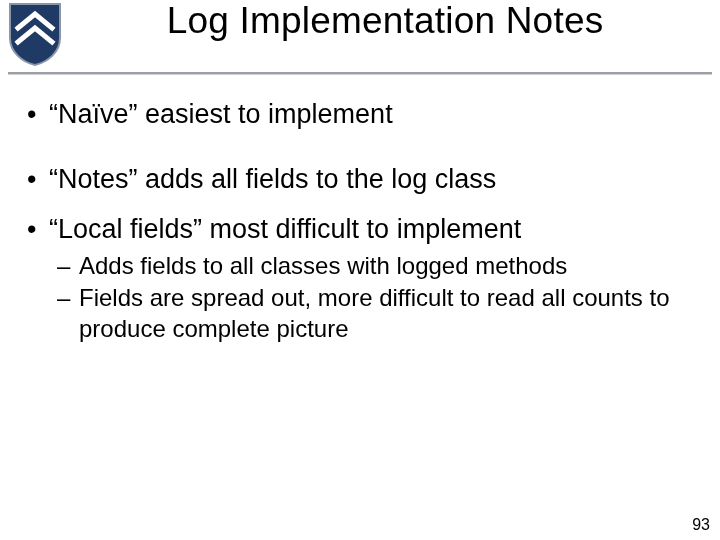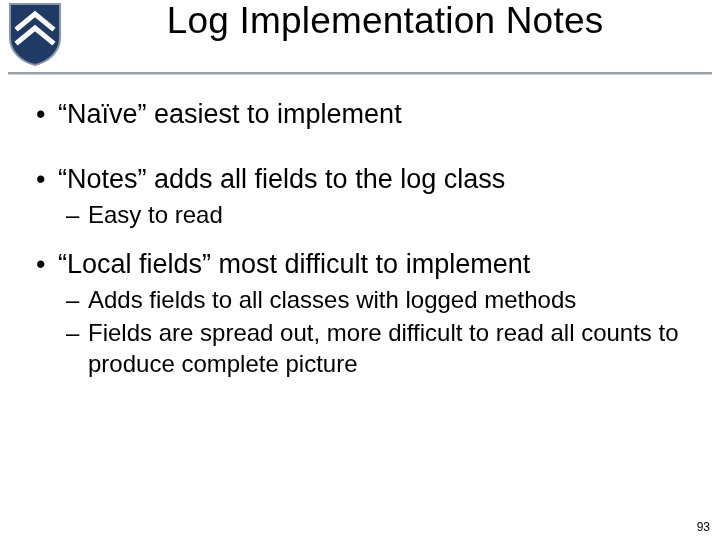--- a/index.html
+++ b/index.html
@@ -42,21 +42,21 @@
   .rule-bottom {
     height: 1px;
     background: #d0d0d0;
     margin: 0 8px 0 8px;
   }
   .content {
     padding: 8px 20px 0 20px;
   }
   ul.top {
     list-style: none;
-    margin: 12px;
+    margin: 3px;
     padding: 0;
   }
   ul.top > li {
     font-size: 27px;
     line-height: 1.28;
     margin-top: 14px;
     padding-left: 26px;
     position: relative;
   }
   ul.top > li::before {
@@ -84,21 +84,21 @@
     left: 8px;
     top: 0;
     font-size: 24px;
   }
   .gap-large { margin-top: 30px !important; }
   .gap-med   { margin-top: 16px !important; }
   .page-num {
     position: absolute;
     right: 10px;
     bottom: 6px;
-    font-size: 12px;
+    font-size: 16px;
     color: #000;
   }
 </style>
 </head>
 <body>
 
 <div class="header">
   <div class="logo">
     <svg viewBox="0 0 54 64" width="54" height="64">
       <path d="M2 2 H52 V36 C52 50 40 60 27 63 C14 60 2 50 2 36 Z" fill="#203a66" stroke="#8a96a8" stroke-width="2"></path>
@@ -114,25 +114,20 @@
   <div class="rule-bottom"></div>
 </div>
 
 <div class="content">
   <ul class="top">
     <li>
       <span>“Naïve” easiest to implement</span>
     </li>
     <li class="gap-large">
       <span>“Notes” adds all fields to the log class</span>
-      <ul class="sub">
-        <li>
-          <span>Easy to read</span>
-        </li>
-      </ul>
     </li>
     <li class="gap-med">
       <span>“Local fields” most difficult to implement</span>
       <ul class="sub">
         <li>
           <span>Adds fields to all classes with logged methods</span>
         </li>
         <li>
           <span>Fields are spread out, more difficult to read all counts to produce complete picture</span>
         </li>

